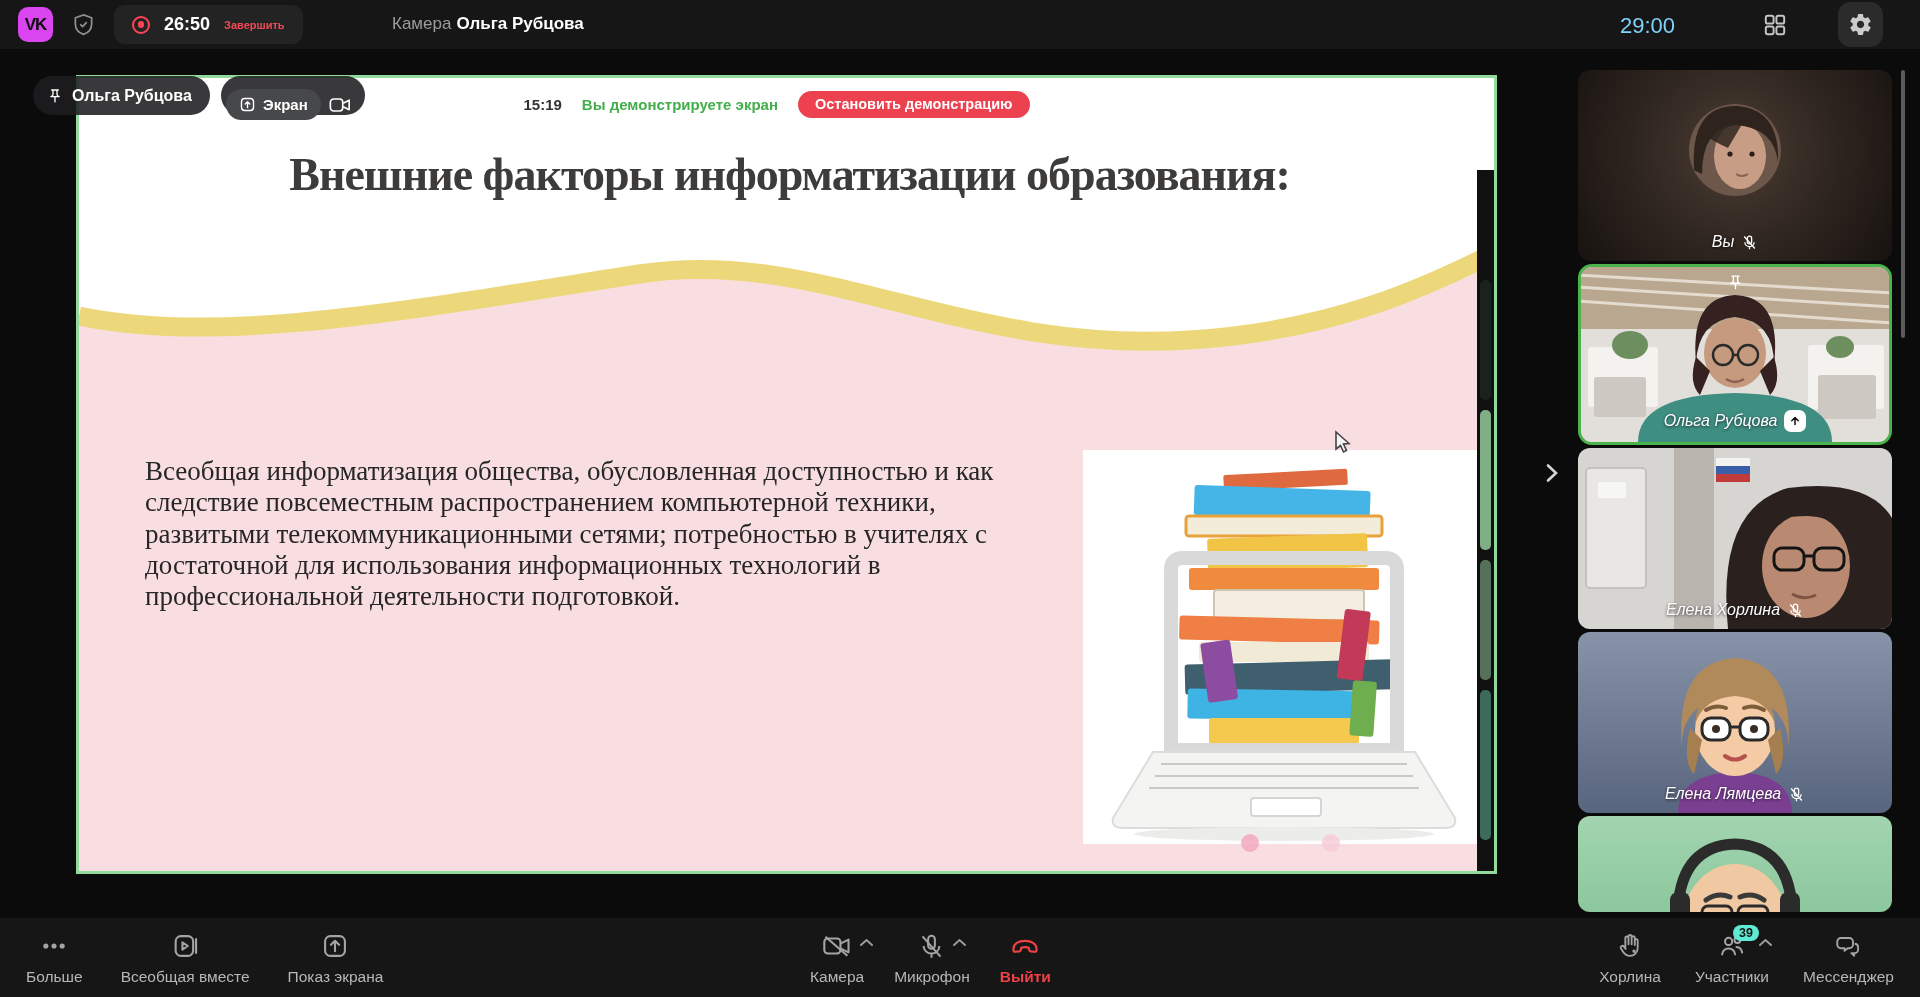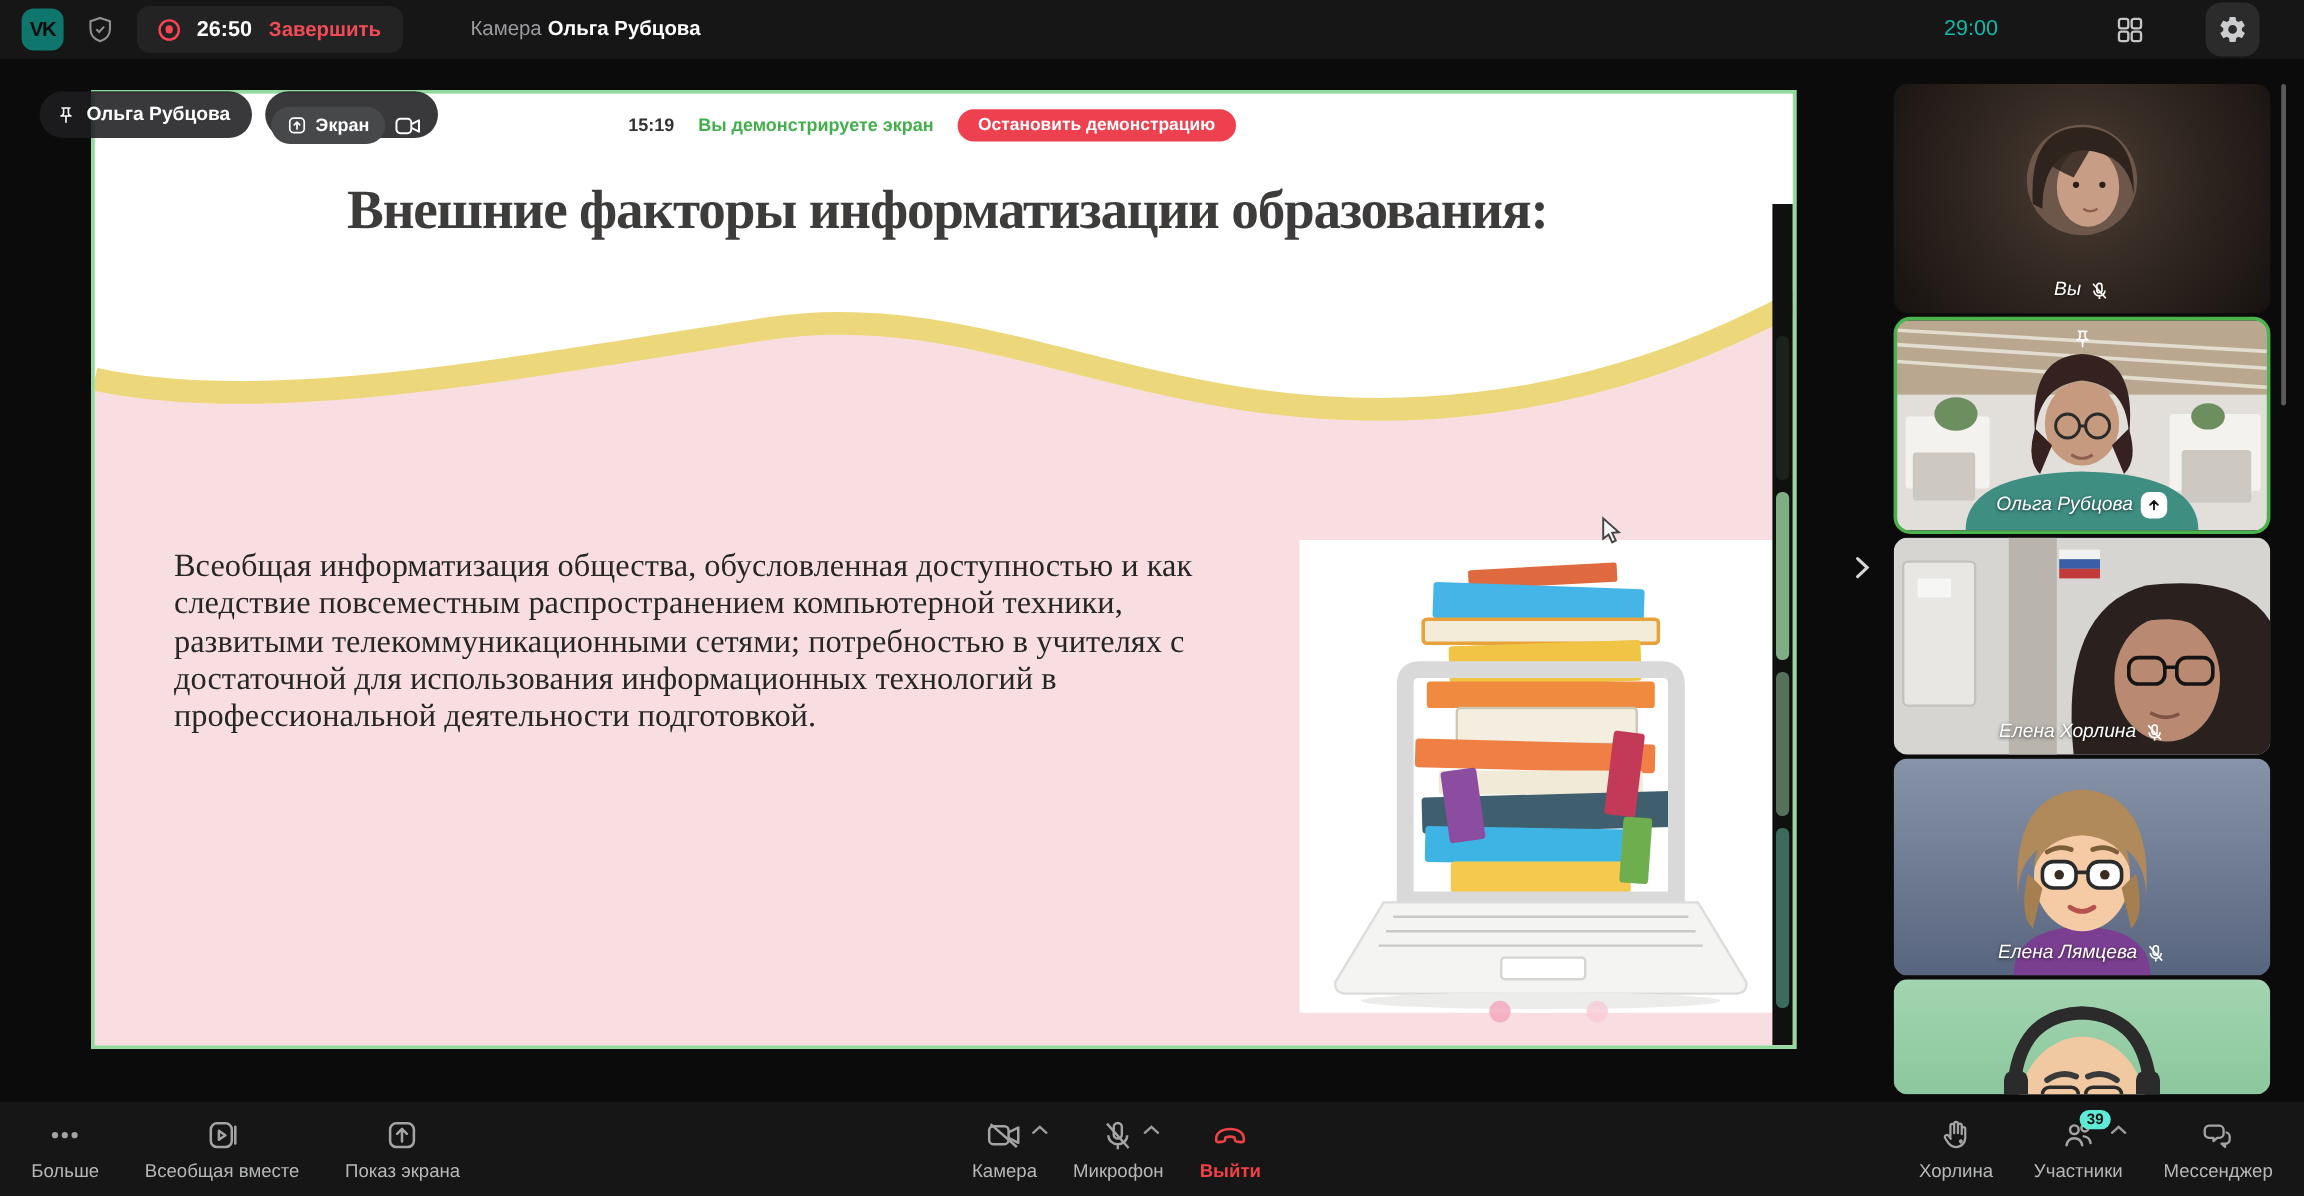--- a/index.html
+++ b/index.html
@@ -1,29 +1,29 @@
 <!DOCTYPE html>
 <html><head>
 <meta charset="utf-8">
 <style>
   * { margin:0; padding:0; box-sizing:border-box; }
   html,body { width:1920px; height:997px; background:#0b0b0b; font-family:"Liberation Sans",sans-serif; overflow:hidden; position:relative; color:#fff; }
 
   
   .topbar { position:absolute; top:0; left:0; width:1920px; height:49px; background:#161616; }
-  .vk-logo { position:absolute; left:18px; top:7px; width:35px; height:35px; background:#0f766e; border-radius:10px; display:flex; align-items:center; justify-content:center; color:#0d0d0d; font-weight:800; font-size:17px; letter-spacing:-1px; }
+  .vk-logo { position:absolute; left:18px; top:7px; width:35px; height:35px; background:#d946ef; border-radius:10px; display:flex; align-items:center; justify-content:center; color:#0d0d0d; font-weight:800; font-size:17px; letter-spacing:-1px; }
   .shield { position:absolute; left:72px; top:12px; }
   .rec-pill { position:absolute; left:114px; top:5px; height:39px; background:#232323; border-radius:11px; display:flex; align-items:center; gap:14px; padding:0 18px; }
   .rec-dot { width:18px; height:18px; border:2.5px solid #ff4455; border-radius:50%; position:relative; }
   .rec-dot::after { content:""; position:absolute; left:3.5px; top:3.5px; width:6.5px; height:6.5px; background:#ff4455; border-radius:50%; }
   .rec-time { font-size:18px; font-weight:700; color:#fff; }
-  .rec-end { font-size:17px; font-weight:700; color:#f04b57; cursor:pointer; }
+  .rec-end { font-size:11px; font-weight:700; color:#f04b57; cursor:pointer; }
   .speaking { position:absolute; left:392px; top:14px; font-size:17px; color:#9b9ca0; }
   .speaking b { color:#fefefe; font-weight:700; margin-left:5px; }
-  .call-timer { position:absolute; left:1620px; top:13px; font-size:18px; color:#14b8a6; font-weight:500; }
+  .call-timer { position:absolute; left:1620px; top:13px; font-size:22px; color:#7dd3fc; font-weight:500; }
   .grid-btn { position:absolute; left:1758px; top:8px; width:34px; height:34px; display:flex; align-items:center; justify-content:center; cursor:pointer; }
   .gear-btn { position:absolute; left:1838px; top:2px; width:45px; height:45px; background:#2b2b2b; border-radius:13px; display:flex; align-items:center; justify-content:center; cursor:pointer; }
 
   
   .share { position:absolute; left:76px; top:75px; width:1421px; height:799px; background:#fff; border:3px solid #92d99e; overflow:hidden; }
   .demo-bar { position:absolute; top:13px; left:0; right:20px; display:flex; align-items:center; justify-content:center; gap:20px; z-index:5; }
   .demo-time { color:#333; font-weight:700; font-size:15px; }
   .demo-status { color:#43ae4c; font-weight:600; font-size:15px; }
   .stop-btn { background:#ee4150; color:#fff; font-weight:600; font-size:14.5px; height:27px; line-height:27px; padding:0 17px; border-radius:14px; border:none; cursor:pointer; font-family:"Liberation Sans",sans-serif; }
 

